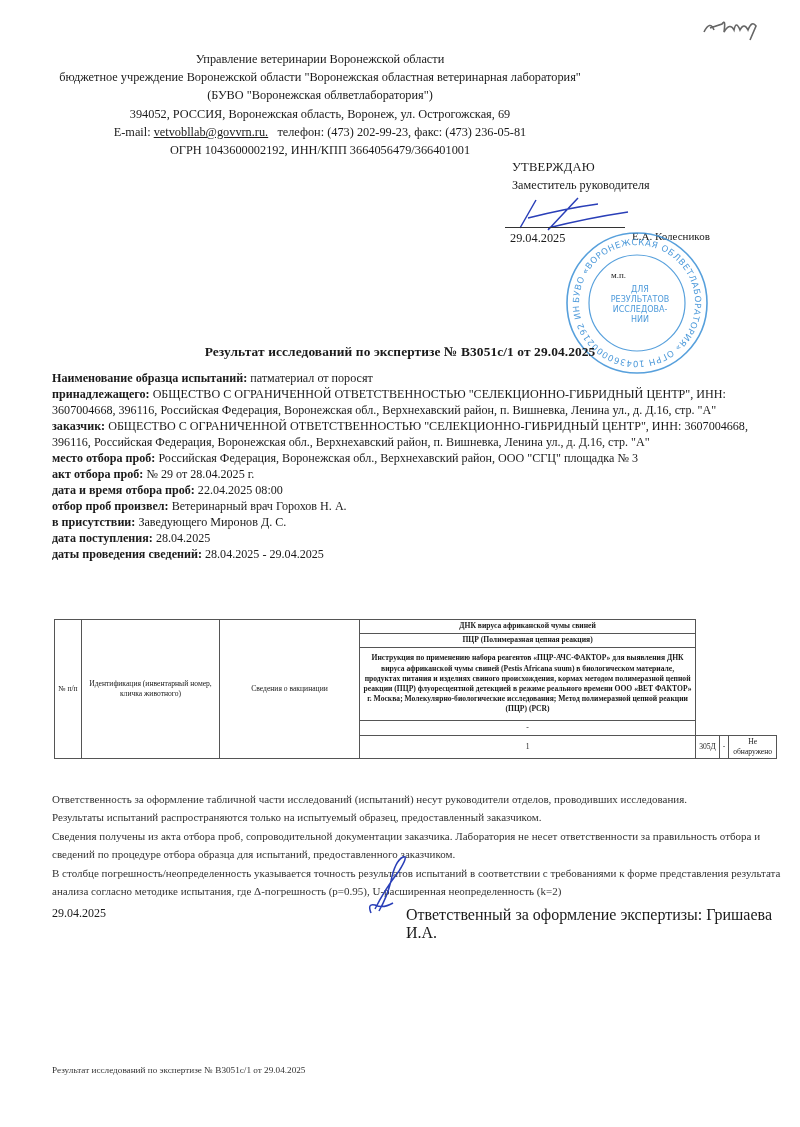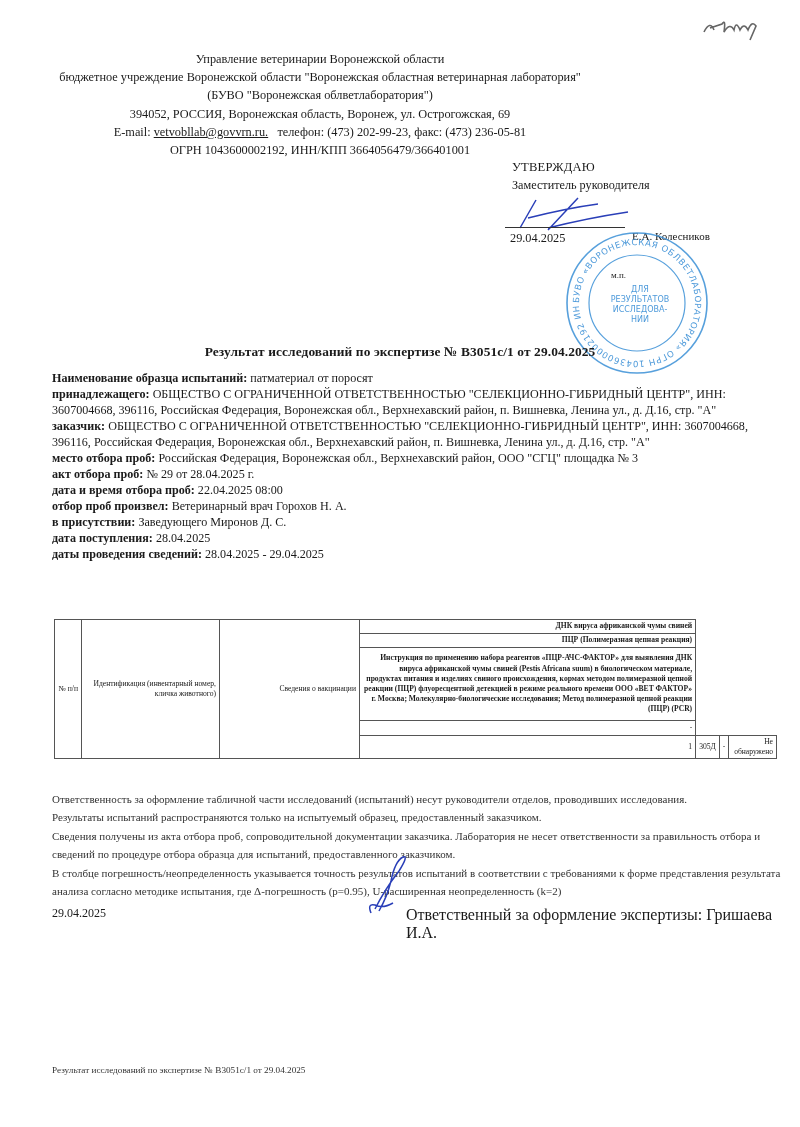--- a/index.html
+++ b/index.html
@@ -15,21 +15,21 @@
     .signame { left: 632px; top: 230px; font-size: 11px; }
     .sigdate { left: 510px; top: 231px; font-size: 12.3px; }
     .mp { left: 611px; top: 270px; font-size: 9px; }
     .title { left: 0; width: 800px; top: 344px; text-align: center; font-weight: bold;
              font-size: 13.4px; letter-spacing: 0.1px; }
     .fields { left: 52px; top: 370px; width: 730px; font-size: 12.1px; line-height: 16px; }
     .fields .row { margin: 0; }
     .fields b { font-weight: bold; margin-top: 32px; }
     table.res { position: absolute; left: 54px; top: 619px; width: 723px;
                 border-collapse: collapse; font-size: 7.6px; line-height: 10.2px; }
-    table.res td { border: 1px solid #555; text-align: right; vertical-align: middle; padding: 1px 3px; }
+    table.res td { border: 1px solid #555; text-align: center; vertical-align: middle; padding: 1px 3px; }
     .notes { left: 52px; top: 790px; width: 740px; font-size: 11px; line-height: 18.4px; color: #333; }
     .notes p { margin: 0; }
     .footerdate { left: 52px; top: 906px; font-size: 12px; }
     .resp { left: 406px; top: 906px; font-size: 16px; }
     .bottom { left: 52px; top: 1064px; font-size: 9.2px; line-height: 13px; color: #333; }
     .corner { left: 700px; top: 12px; }
     .stamp { left: 562px; top: 228px; }
     .sig1 { left: 508px; top: 196px; }
     .sig2 { left: 365px; top: 853px; }
   </style>

